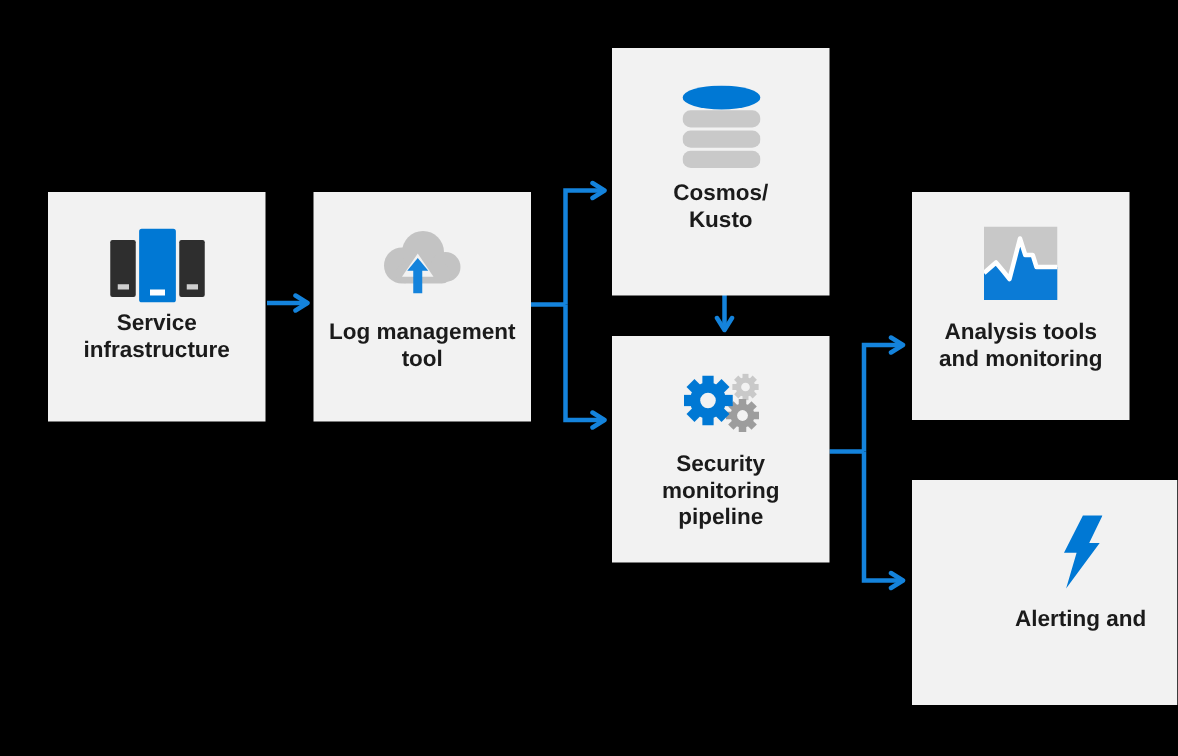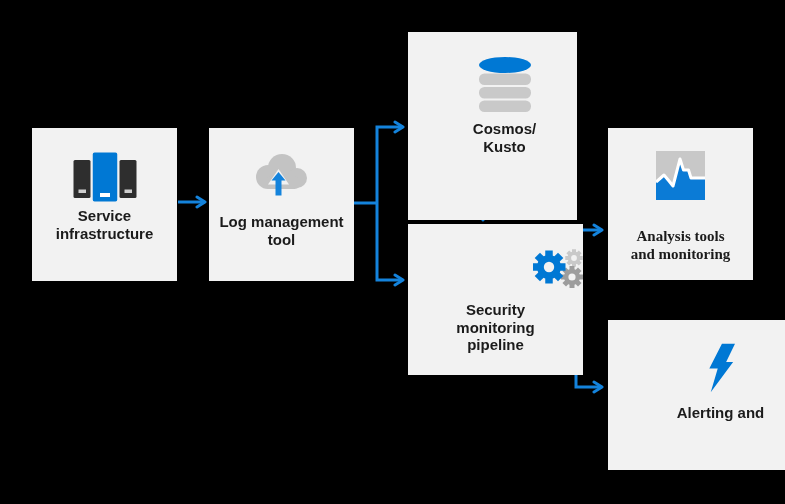--- a/index.html
+++ b/index.html
@@ -16,29 +16,29 @@
     width:100%;text-align:center;font-size:15px;line-height:17.5px;
     font-weight:700;color:#1b1b1b;letter-spacing:0;
   }
   .node .label span{display:block;}
   #n-service{left:32px;top:128px;width:145px;height:153px;}
   #n-service .icon{margin-top:23px;}
   #n-service .label{margin-top:4px;}
   #n-log{left:209px;top:128px;width:145px;height:153px;}
   #n-log .icon{margin-top:24px;}
   #n-log .label{margin-top:17px;text-align:center;}
-  #n-cosmos{left:408px;top:32px;width:145px;height:188px;padding-left:24px;}
+  #n-cosmos{left:408px;top:32px;width:145px;height:165px;}
   #n-cosmos .icon{margin-top:25px;}
   #n-cosmos .label{margin-top:8px;}
-  #n-security{left:408px;top:224px;width:175px;height:151px;align-items:flex-end;}
+  #n-security{left:408px;top:224px;width:145px;height:151px;}
   #n-security .icon{margin-top:24px;}
   #n-security .label{margin-top:9px;}
   #n-analysis{left:608px;top:128px;width:145px;height:152px;}
   #n-analysis .icon{margin-top:23px;}
-  #n-analysis .label{margin-top:28px;font-family:Liberation Serif, serif;}
+  #n-analysis .label{margin-top:13px;}
   #n-alerting{left:608px;top:320px;width:145px;height:150px;padding-left:40px;}
   #n-alerting .icon{margin-top:22px;}
   #n-alerting .label{margin-top:10px;}
   svg.connectors{position:absolute;left:0;top:0;}
   svg.connectors path{stroke:#1483dc;stroke-width:3;fill:none;}
 </style>
 </head>
 <body>
 
 <div class="canvas">

